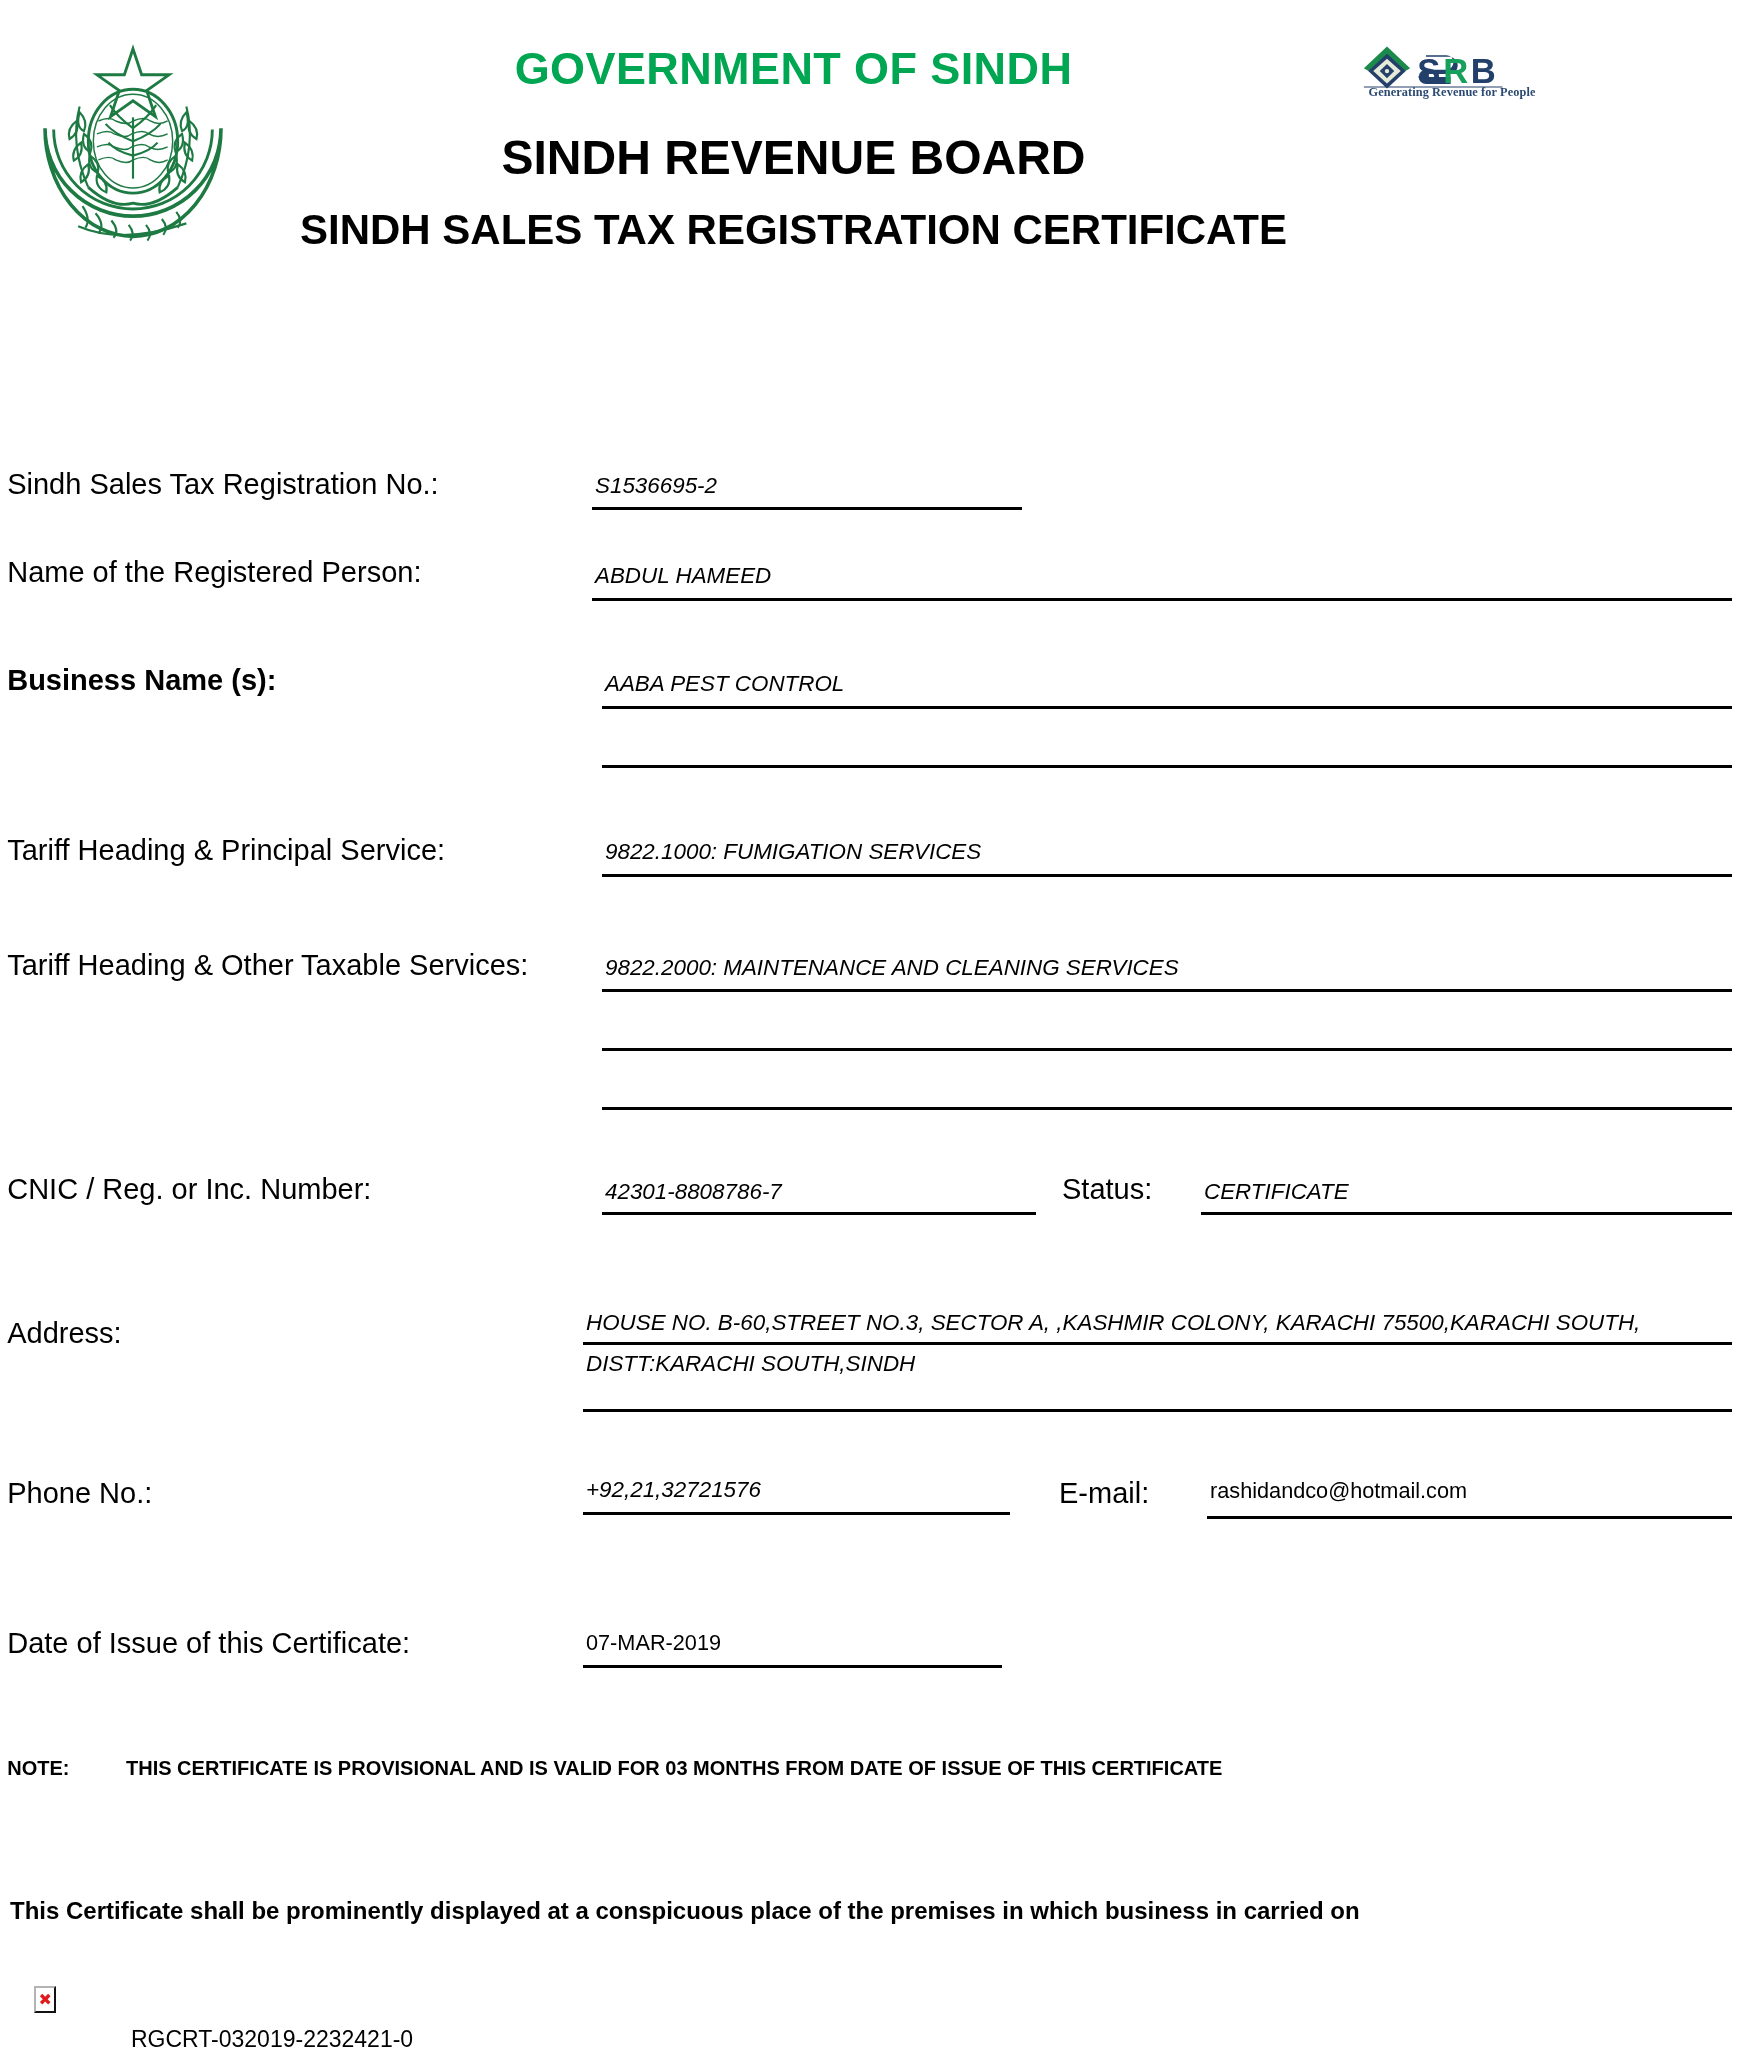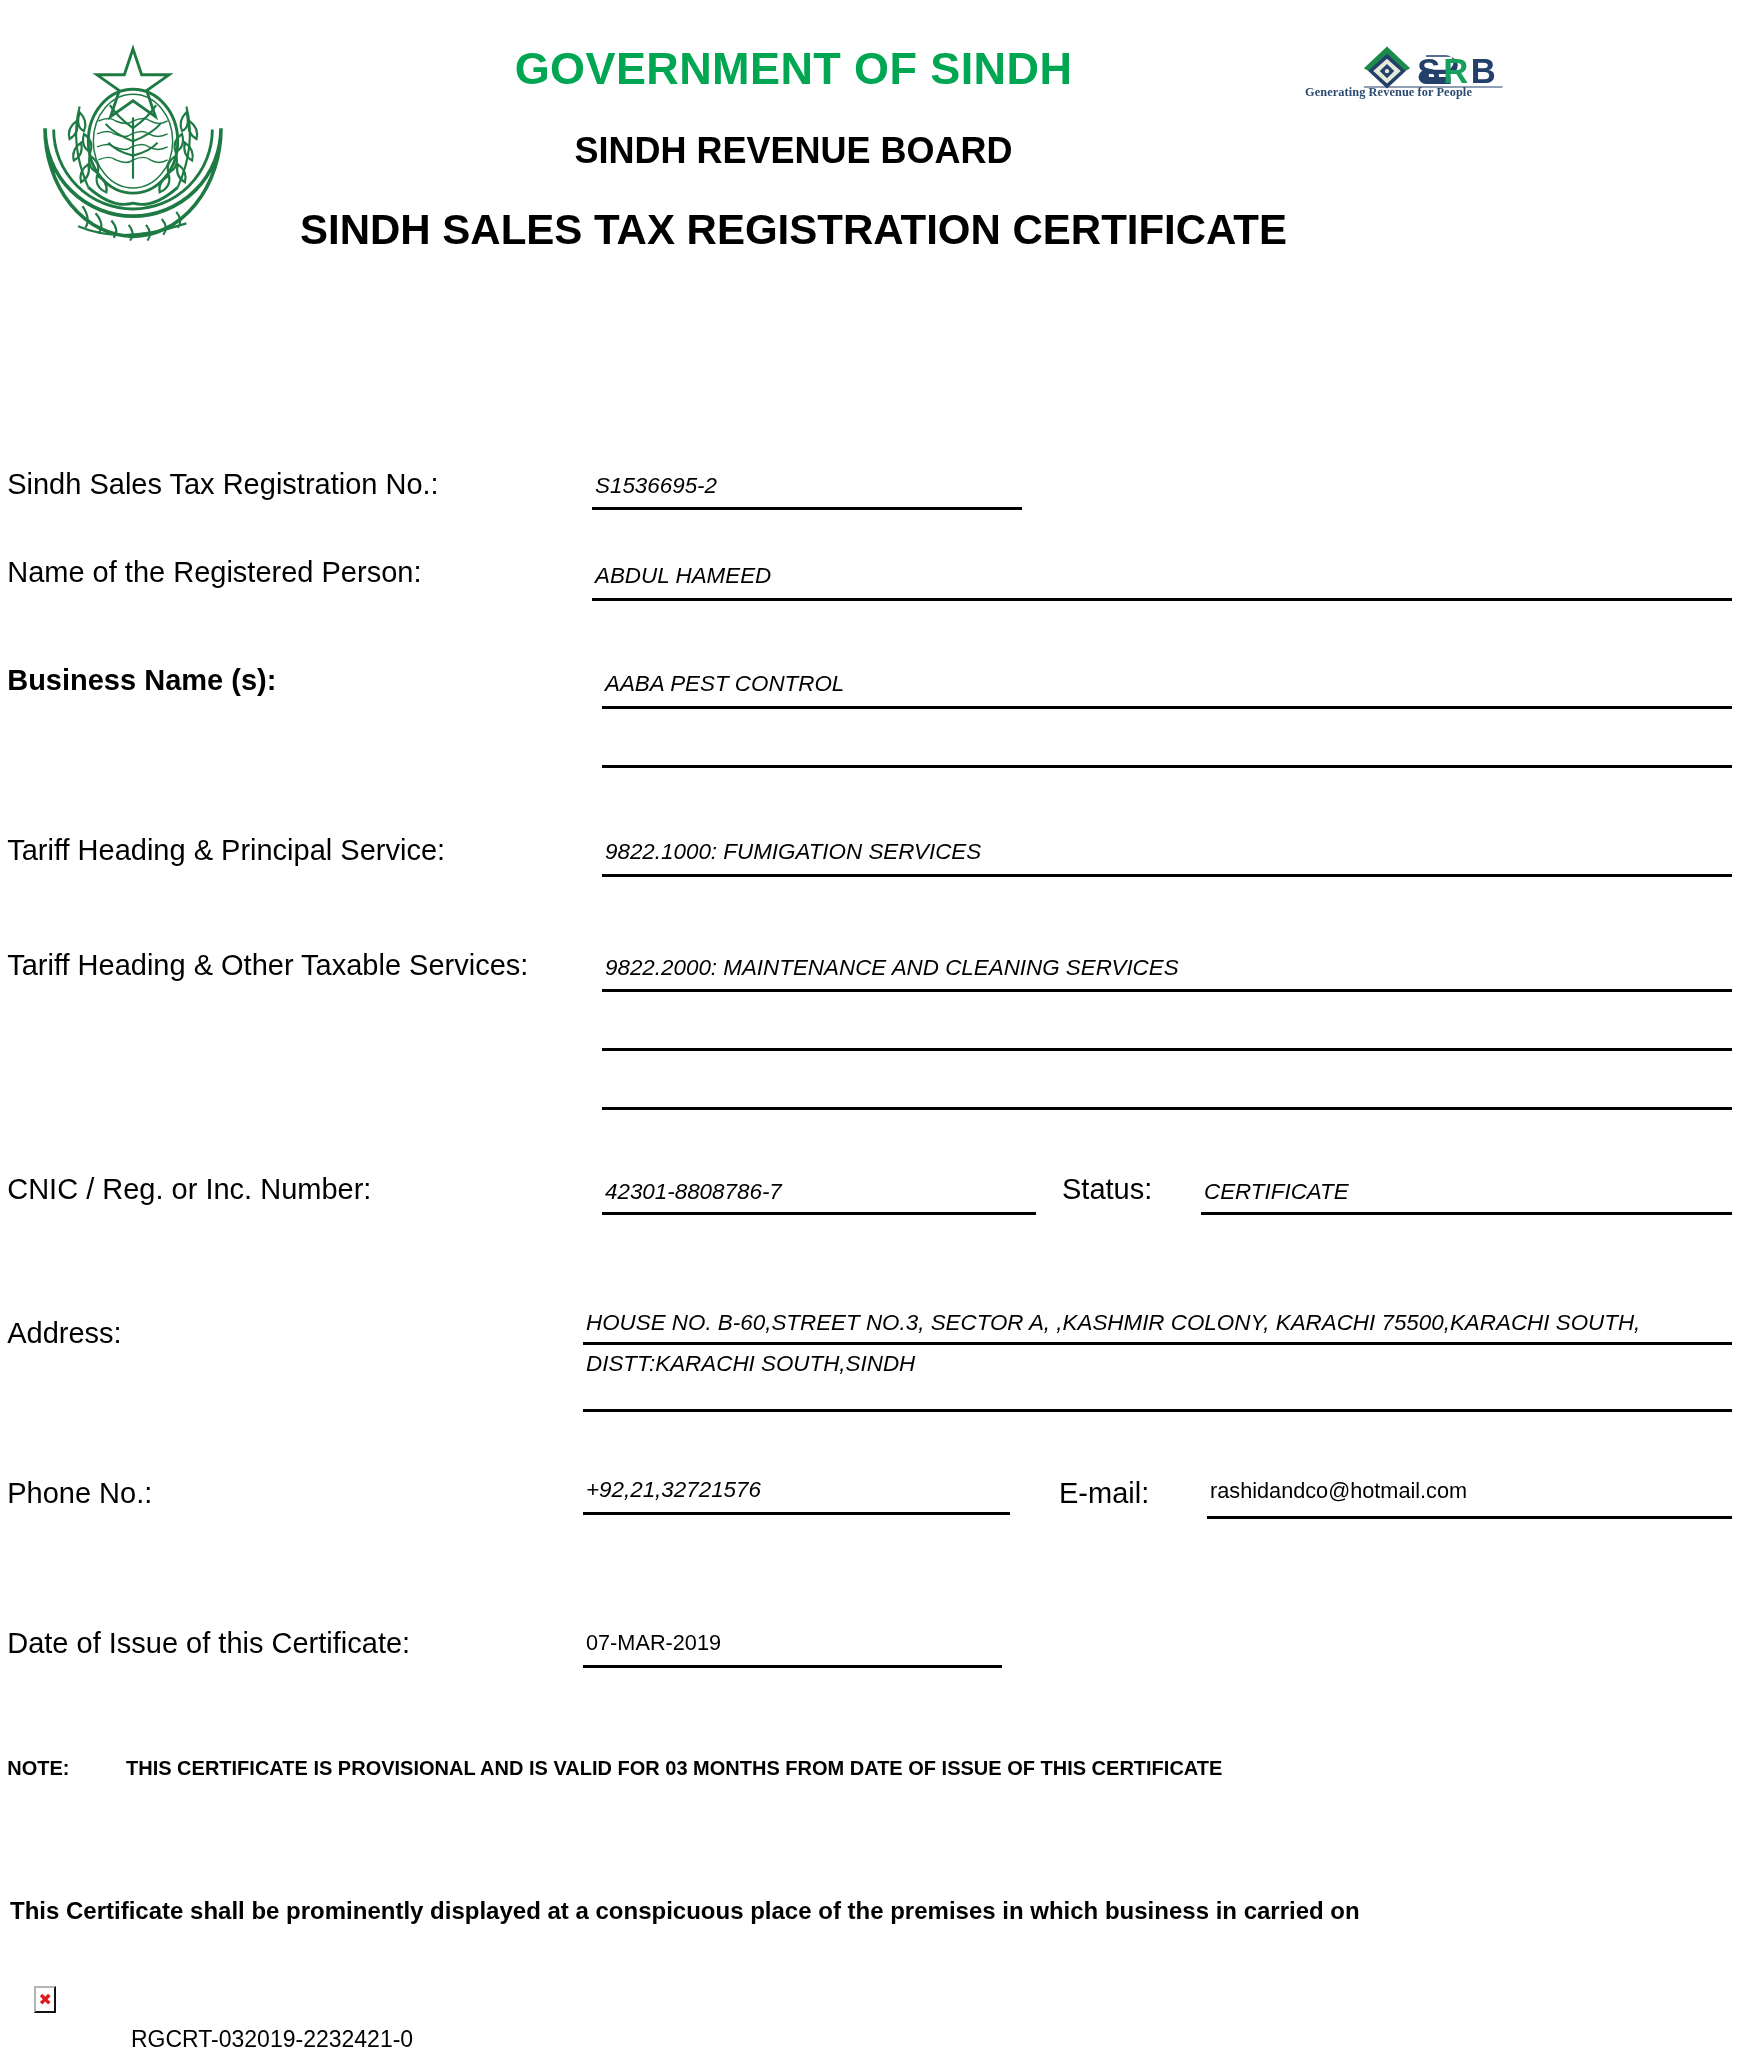--- a/index.html
+++ b/index.html
@@ -30,24 +30,24 @@
   }
   .srb-logo {
     position: absolute;
     left: 1358px;
     top: 35px;
     width: 188px;
     height: 65px;
   }
   .srb-tag {
     position: absolute;
-    left: 1305px;
+    left: 1358px;
     top: 85px;
     width: 188px;
-    text-align: left;
+    text-align: center;
     font-family: "Liberation Serif", serif;
     font-weight: bold;
     font-size: 12.3px;
     color: #2b4a72;
     letter-spacing: 0.1px;
   }
 
   .hdr-gov {
     position: absolute;
     left: 238px;
@@ -59,21 +59,21 @@
     color: #00a651;
     letter-spacing: 0.4px;
     white-space: nowrap;
   }
   .hdr-srb {
     position: absolute;
     left: 238px;
     top: 130px;
     width: 1111px;
     text-align: center;
-    font-size: 36px;
+    font-size: 48px;
     font-weight: bold;
     color: #000000;
     white-space: nowrap;
   }
   .hdr-title {
     position: absolute;
     left: 238px;
     top: 206px;
     width: 1111px;
     text-align: center;

